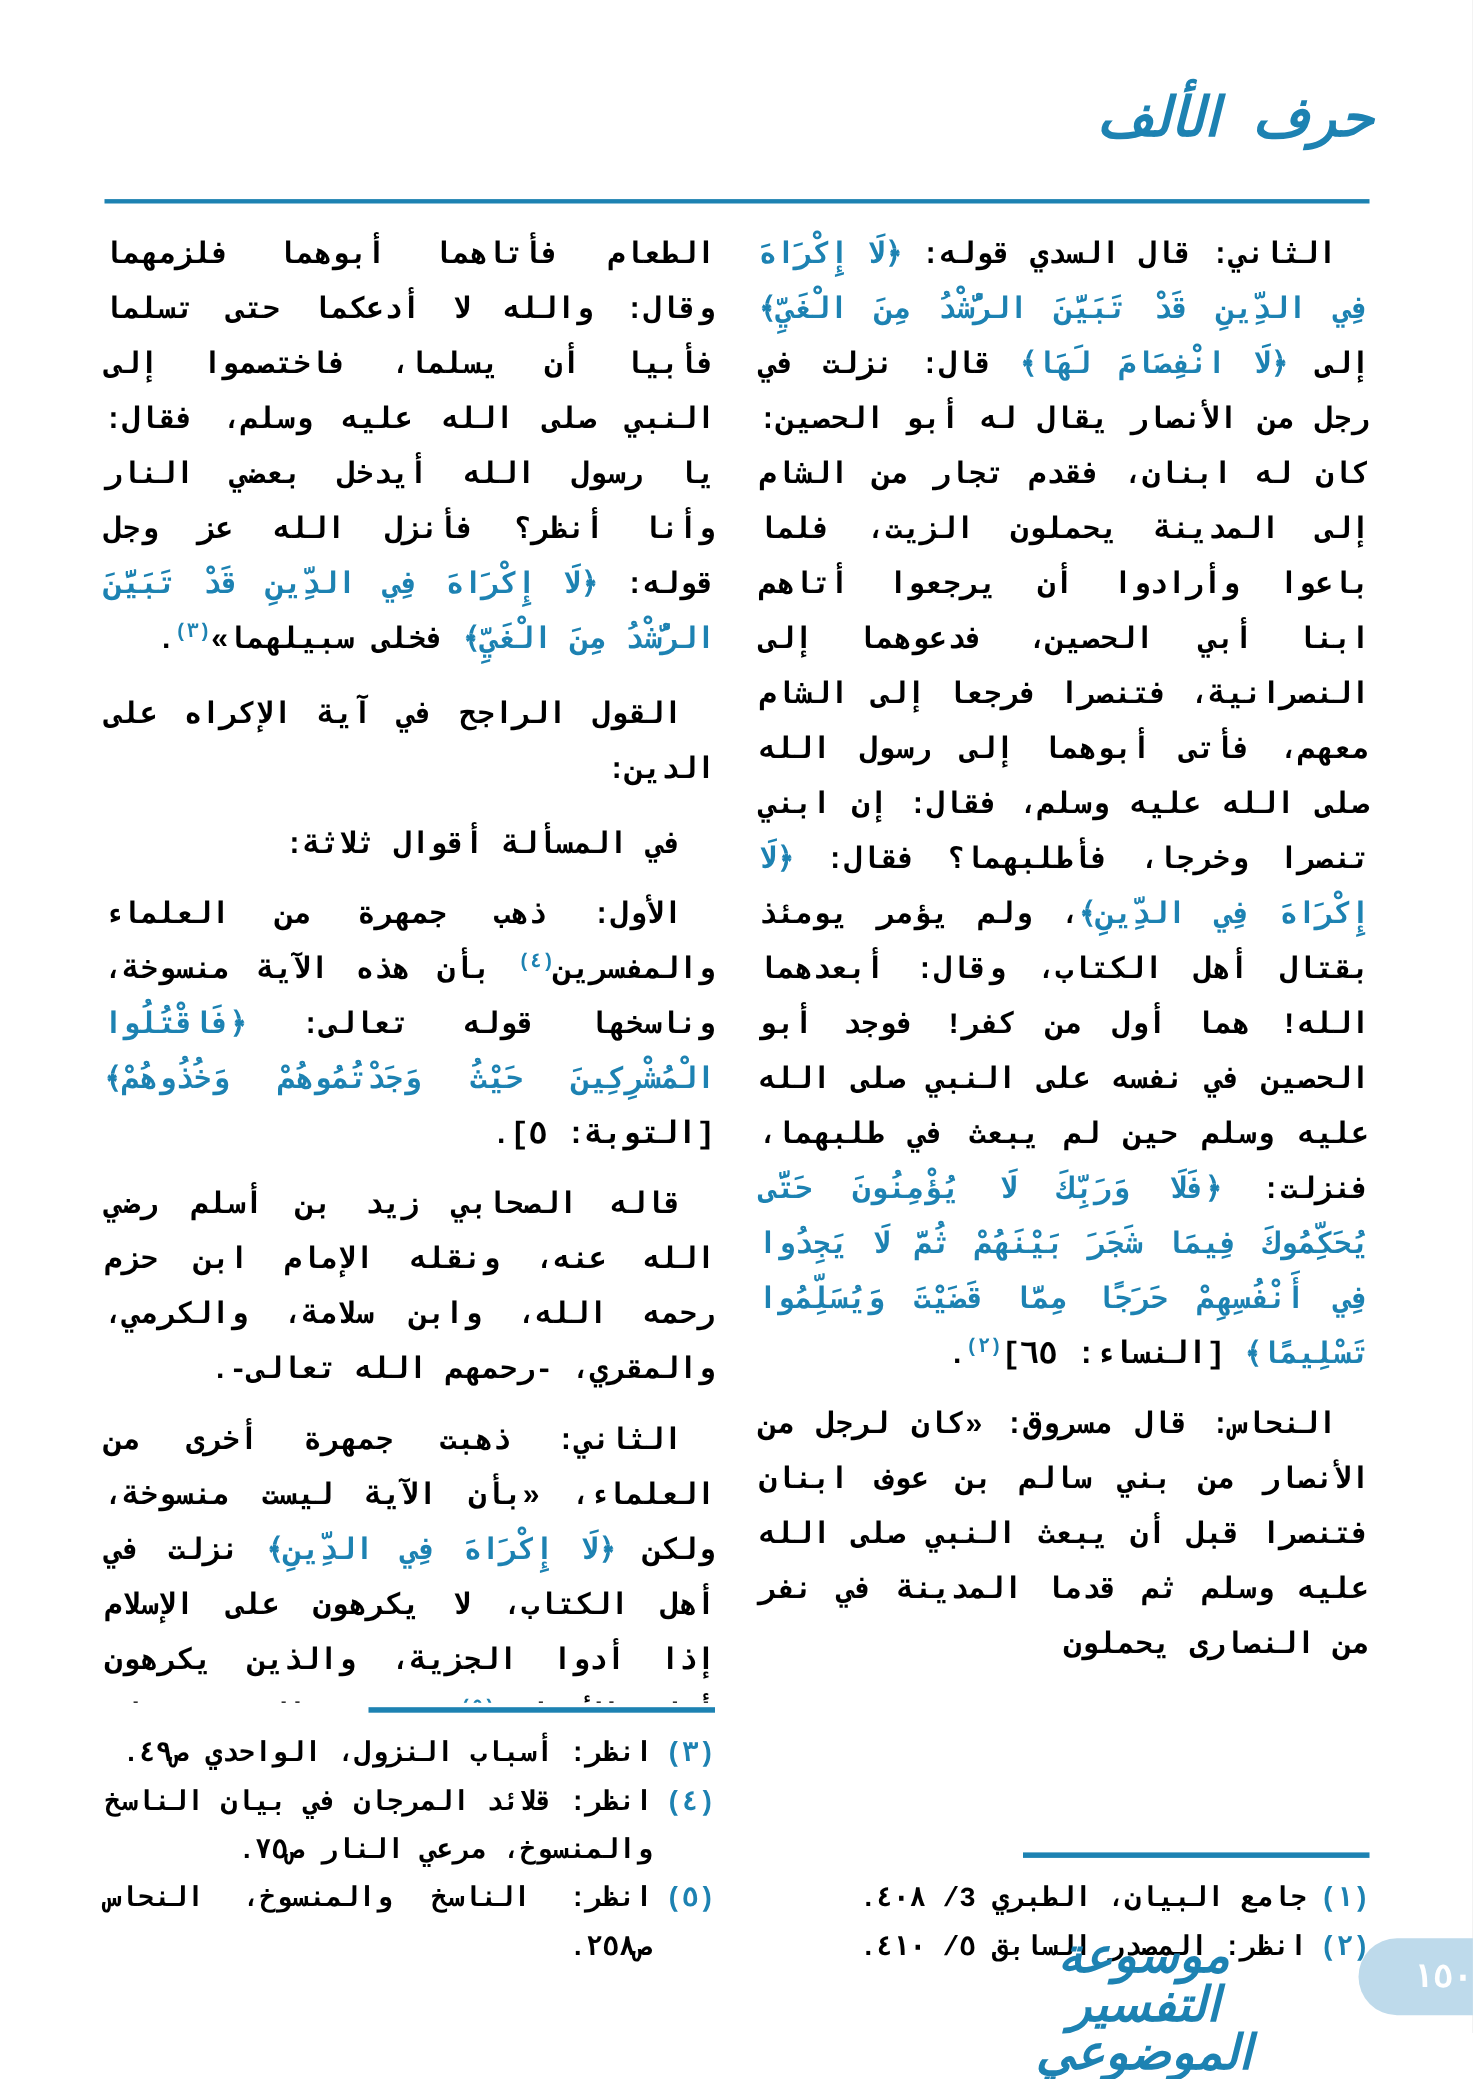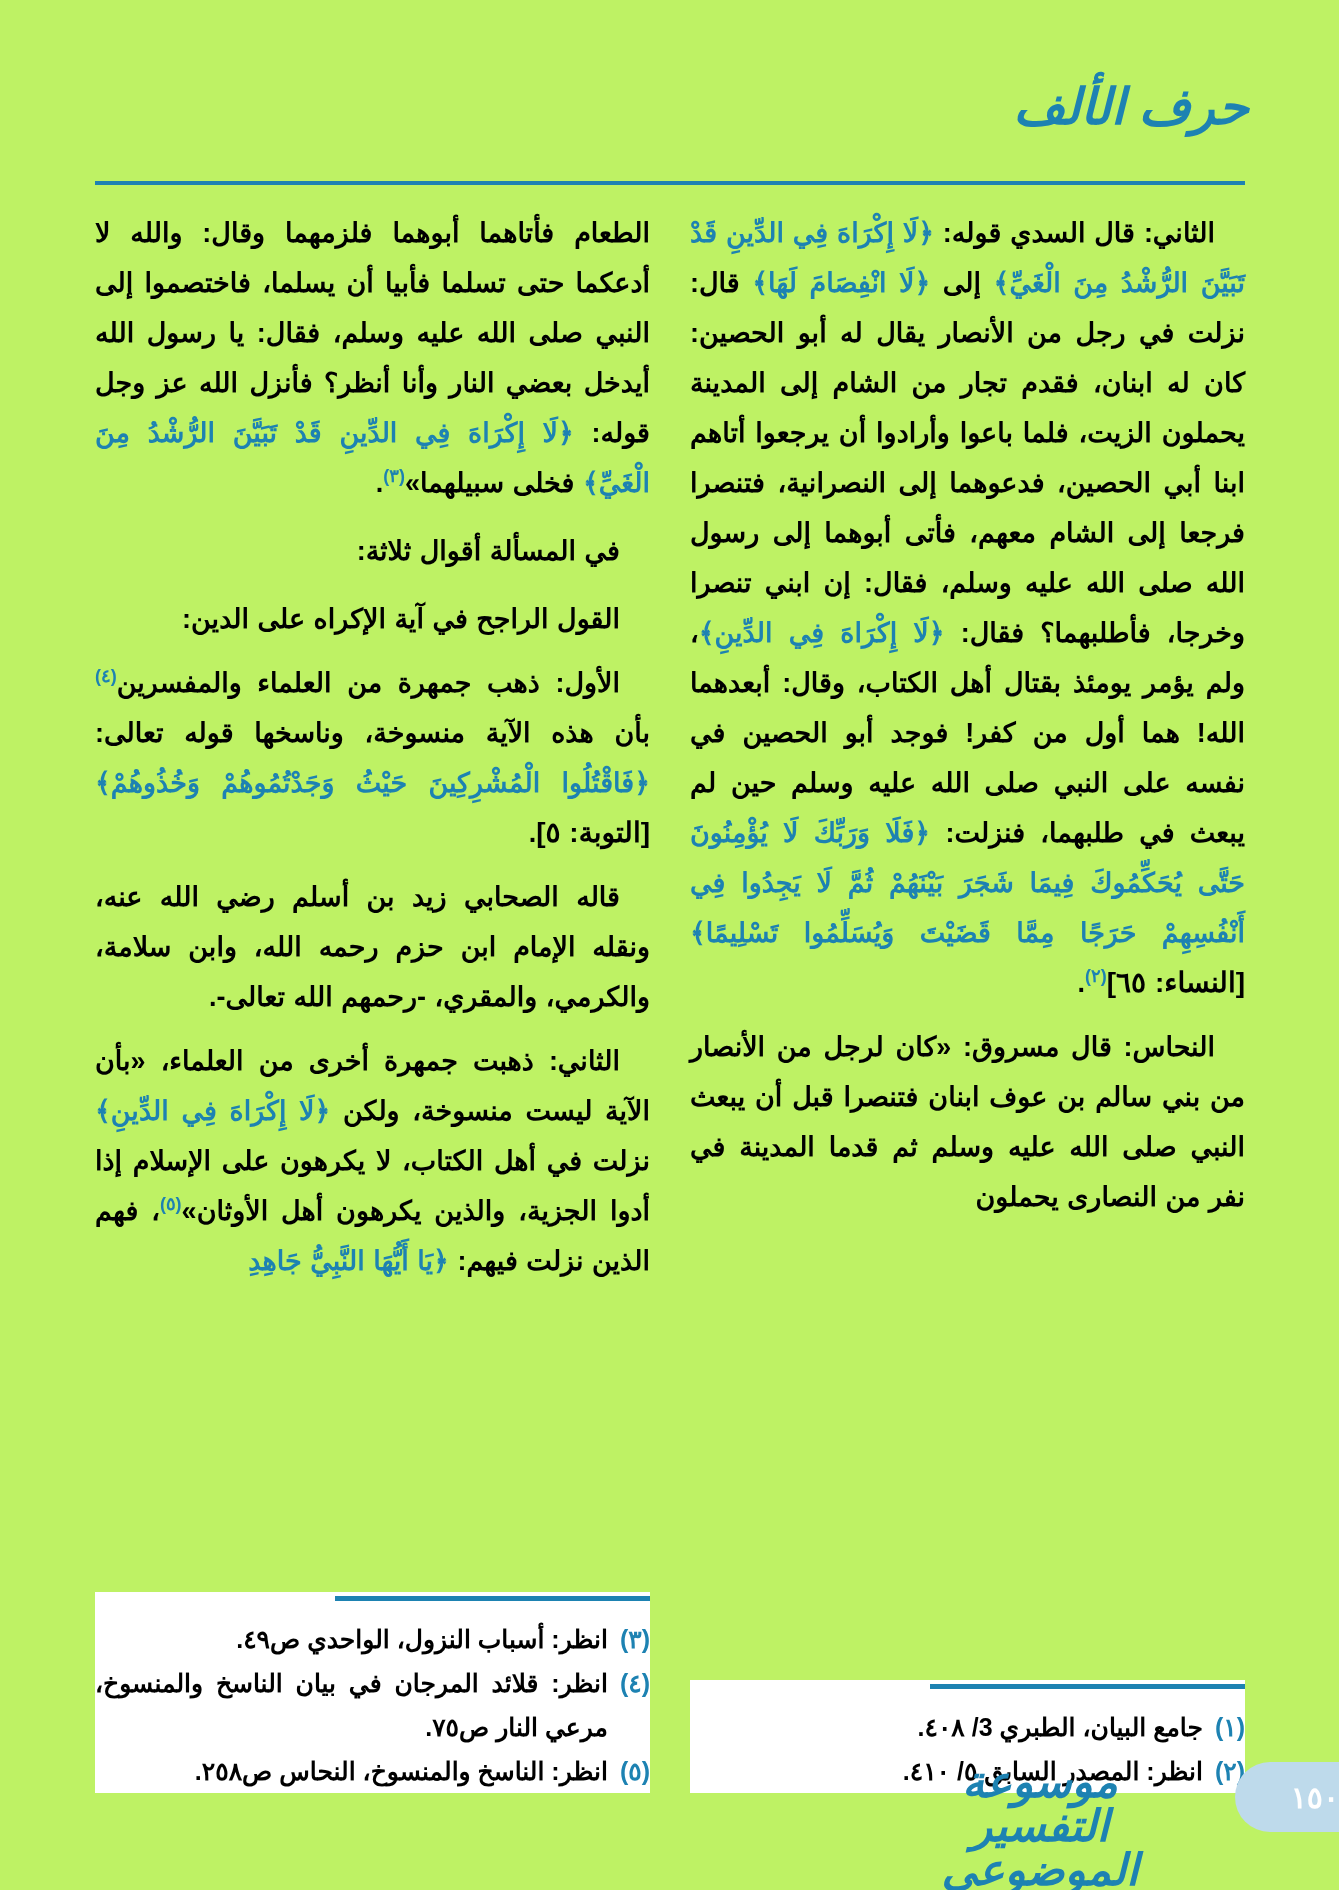--- a/index.html
+++ b/index.html
@@ -1,18 +1,18 @@
 <!DOCTYPE html>
 <html lang="ar" dir="rtl" style="--accent: #1d82b2; --badge-bg: #bedaeb; --badge-text: #ffffff; --text: #000000;"><head>
 <meta charset="utf-8">
 <style>
   html,body { margin:0; padding:0; background:#888; }
   .page {
-    position:relative; width:1339px; height:1890px; background:#bef264;
-    font-family:Liberation Sans, sans-serif; direction:rtl; overflow:hidden;
+    position:relative; width:1339px; height:1890px; background:#ffffff;
+    font-family:Liberation Mono, monospace; direction:rtl; overflow:hidden;
     margin:0 auto; color:#000;
   }
   .header-title {
     position:absolute; top:78px; right:90px;
     color:var(--accent,#1d82b2); font-size:50px; font-weight:bold; font-style:italic;
     letter-spacing:-2px;
   }
   .header-rule {
     position:absolute; top:181px; left:95px; width:1150px; height:4px;
     background:var(--accent,#1d82b2);
@@ -88,22 +88,22 @@
               <span class="fn-num">(٢)</span>
               <span class="fn-text">انظر: المصدر السابق ٥/ ٤١٠.</span>
             </div>
           </div>
       </div>
     </div>
 
     <div class="col">
       <div class="col-body">
         <p class="para"><span class="seg">الطعام فأتاهما أبوهما فلزمهما وقال: والله لا أدعكما حتى تسلما فأبيا أن يسلما، فاختصموا إلى النبي صلى الله عليه وسلم، فقال: يا رسول الله أيدخل بعضي النار وأنا أنظر؟ فأنزل الله عز وجل قوله: </span><span class="quran">﴿لَا إِكْرَاهَ فِي الدِّينِ قَدْ تَبَيَّنَ الرُّشْدُ مِنَ الْغَيِّ﴾</span><span class="seg"> فخلى سبيلهما»</span><span class="fnref">(٣)</span><span class="seg">.</span></p>
+        <p class="para indent gap-top"><span class="seg lead">القول الراجح في آية الإكراه على الدين:</span></p>
         <p class="para indent gap-top"><span class="seg">في المسألة أقوال ثلاثة:</span></p>
-        <p class="para indent gap-top"><span class="seg lead">القول الراجح في آية الإكراه على الدين:</span></p>
         <p class="para indent"><span class="seg lead">الأول:</span><span class="seg"> ذهب جمهرة من العلماء والمفسرين</span><span class="fnref">(٤)</span><span class="seg"> بأن هذه الآية منسوخة، وناسخها قوله تعالى: </span><span class="quran">﴿فَاقْتُلُوا الْمُشْرِكِينَ حَيْثُ وَجَدْتُمُوهُمْ وَخُذُوهُمْ﴾</span><span class="seg ref"> [التوبة: ٥]</span><span class="seg">.</span></p>
         <p class="para indent"><span class="seg">قاله الصحابي زيد بن أسلم رضي الله عنه، ونقله الإمام ابن حزم رحمه الله، وابن سلامة، والكرمي، والمقري، -رحمهم الله تعالى-.</span></p>
         <p class="para indent"><span class="seg lead">الثاني:</span><span class="seg"> ذهبت جمهرة أخرى من العلماء، «بأن الآية ليست منسوخة، ولكن </span><span class="quran">﴿لَا إِكْرَاهَ فِي الدِّينِ﴾</span><span class="seg"> نزلت في أهل الكتاب، لا يكرهون على الإسلام إذا أدوا الجزية، والذين يكرهون أهل الأوثان»</span><span class="fnref">(٥)</span><span class="seg">، فهم الذين نزلت فيهم: </span><span class="quran">﴿يَا أَيُّهَا النَّبِيُّ جَاهِدِ</span></p>
       </div>
       <div class="footblock">
         <div class="fn-rule"></div>
         <div>
             <div class="fn">
               <span class="fn-num">(٣)</span>
               <span class="fn-text">انظر: أسباب النزول، الواحدي ص٤٩.</span>

